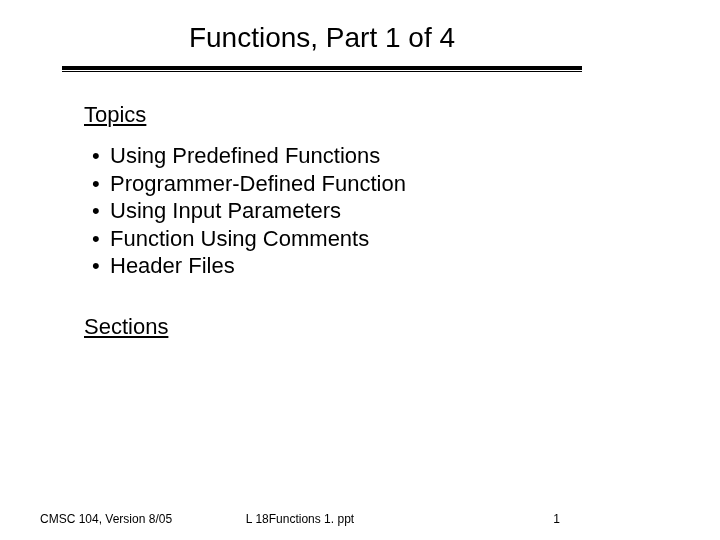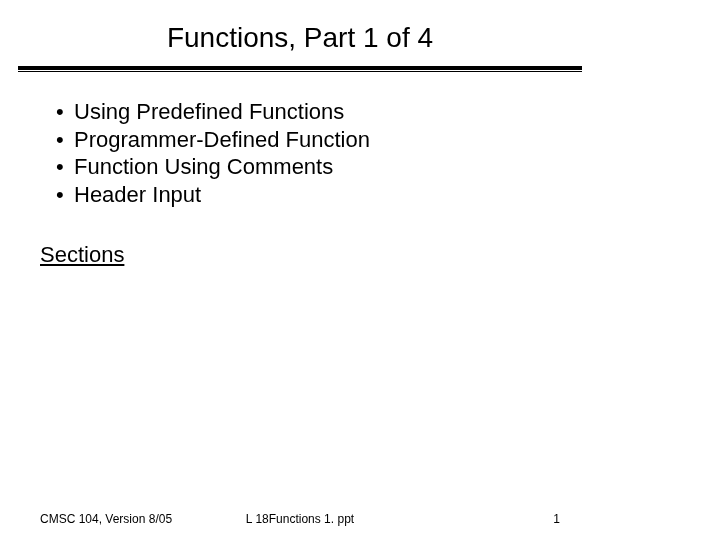--- a/index.html
+++ b/index.html
@@ -11,20 +11,21 @@
     font-family: Arial, Helvetica, sans-serif;
     color: #000000;
     position: relative;
     overflow: hidden;
   }
   .slide {
     width: 600px;
     height: 540px;
     position: relative;
     box-sizing: border-box;
+    padding-left: 44px;
   }
   .title {
     text-align: center;
     font-size: 28px;
     font-weight: normal;
     padding-top: 22px;
     padding-bottom: 12px;
   }
   .rule {
     margin: 0 18px 0 18px;
@@ -46,21 +47,21 @@
     padding: 28px 40px 0 40px;
   }
   .section-heading {
     font-size: 22px;
     text-decoration: underline;
     margin: 4px 0 14px 0;
   }
   ul.bullets {
     list-style: none;
     padding: 0;
-    margin: 0 0 34px 8px;
+    margin: 0 0 34px 0;
   }
   ul.bullets li {
     font-size: 22px;
     line-height: 1.25;
     padding-left: 8px;
   }
   ul.bullets li .dot {
     display: inline-block;
     width: 18px;
   }
@@ -95,25 +96,27 @@
 <body>
 
 <div class="slide">
 
   <div class="title">Functions, Part 1 of 4</div>
 
   <div class="rule"></div>
 
   <div class="body">
 
+    <div class="section-heading">Topics</div>
     <ul class="bullets">
       <li><span class="dot">•</span><span>Using Predefined Functions</span></li>
       <li><span class="dot">•</span><span>Programmer-Defined Function</span></li>
+      <li><span class="dot">•</span><span>Using Input Parameters</span></li>
       <li><span class="dot">•</span><span>Function Using Comments</span></li>
-      <li><span class="dot">•</span><span>Header Input</span></li>
+      <li><span class="dot">•</span><span>Header Files</span></li>
     </ul>
 
     <div class="section-heading">Sections</div>
 
   </div>
 
   <div class="footer">
     <div class="left">CMSC 104, Version 8/05</div>
     <div class="center">L 18Functions 1. ppt</div>
     <div class="right">1</div>

